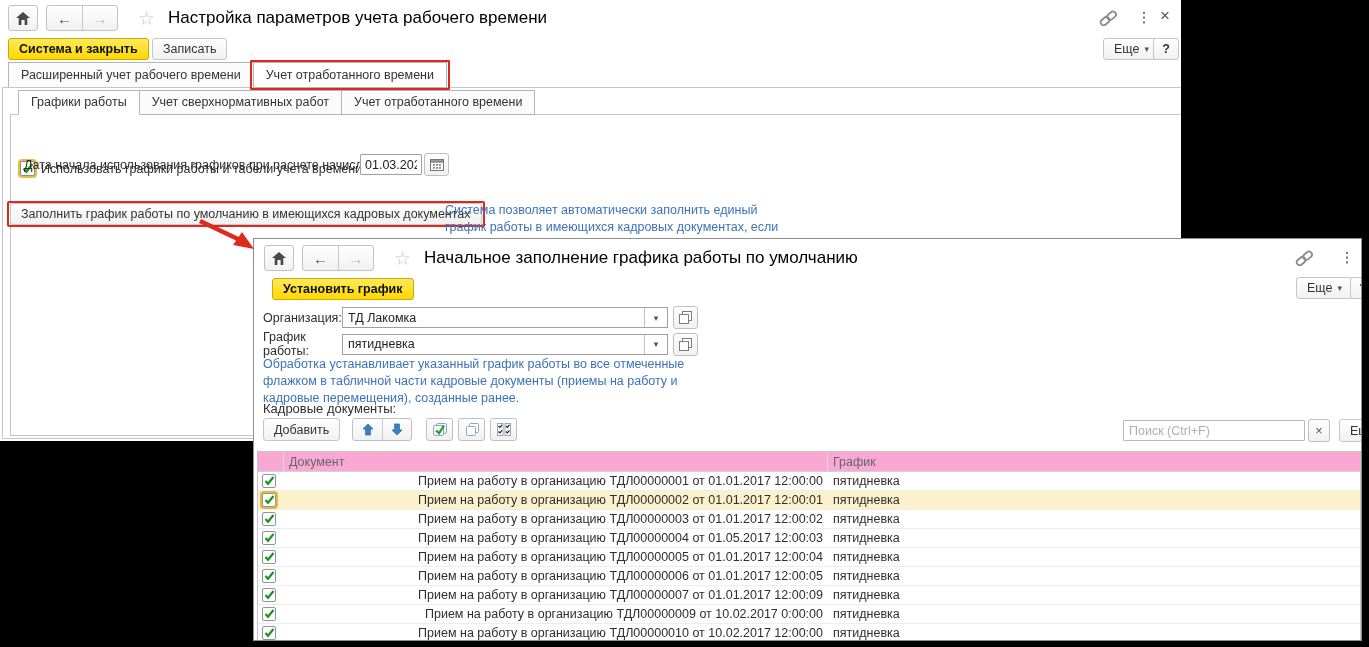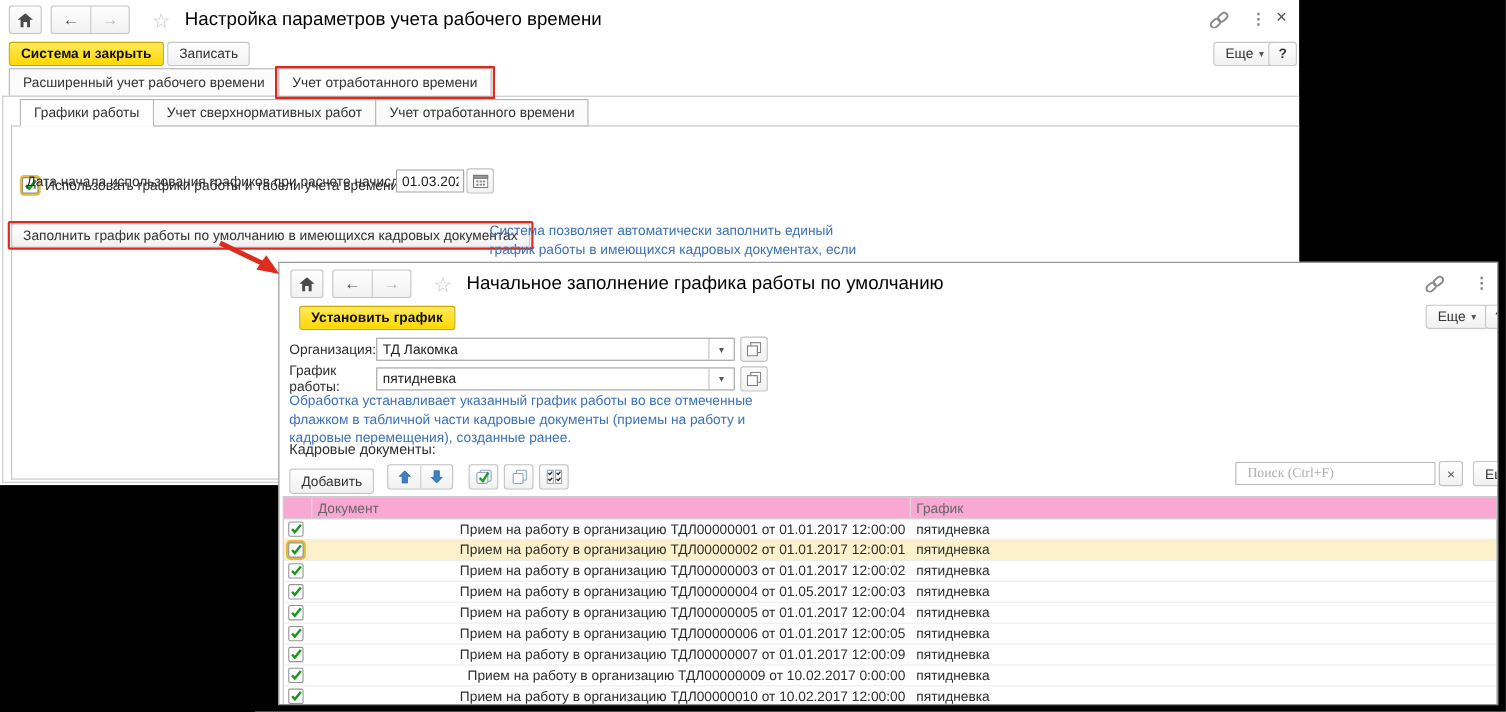--- a/index.html
+++ b/index.html
@@ -94,22 +94,22 @@
   .row-check { width:14px; height:14px; border:1px solid #949494; border-radius:2px; background:#fff;
                display:flex; align-items:center; justify-content:center; }
   .trow.selected .row-check { box-shadow:0 0 0 2px #e5b93a; }
 
   .toolbar-group { display:flex; border:1px solid #c0c0c0; border-radius:3px; overflow:hidden;
                    background:linear-gradient(#fefefe,#f1f1f1); }
   .toolbar-group .half { width:29px; height:21px; display:flex; align-items:center; justify-content:center; cursor:pointer; }
   .toolbar-group .half + .half { border-left:1px solid #c9c9c9; }
 
   .search-wrap { position:absolute; display:flex; align-items:center; }
-  .search-input { width:182px; height:21px; border:1px solid #b9b9b9; border-radius:1px; padding:0 10px;
-                  font-family:Liberation Serif, serif; font-size:12.5px; color:#333; }
+  .search-input { width:182px; height:21px; border:1px solid #b9b9b9; border-radius:1px; padding:0 5px;
+                  font-family:Liberation Sans, sans-serif; font-size:12.5px; color:#333; }
   .search-input::placeholder { color:#b0b0b0; }
 
   .arrow-note { position:absolute; z-index:40; }
 </style>
 </head>
 <body>
 
 <div class="window" id="main-window">
 
   <div class="tool-btn" style="left:8px;top:5px;width:30px;height:26px;">
@@ -258,21 +258,21 @@
           <rect x="0.5" y="3.5" width="9" height="9" fill="#fdfdfd" stroke="#7d7d7d"></rect>
         </svg>
     </span>
   </div>
 
   <div class="hint" style="left:9px;top:117px;width:442px;">Обработка устанавливает указанный график работы во все отмеченные флажком  в табличной части  кадровые документы (приемы на работу и кадровые перемещения), созданные ранее.</div>
 
   <div style="position:absolute;left:9px;top:162px;font-size:13px;">Кадровые документы:</div>
 
   <div style="position:absolute;left:9px;top:179px;display:flex;align-items:center;">
-    <button class="btn" style="height:23px;margin-top:8px;">Добавить</button>
+    <button class="btn" style="height:23px;">Добавить</button>
     <span class="toolbar-group" style="margin-left:12px;">
       <span class="half">
         <svg width="12" height="13" viewBox="0 0 12 13">
             <path d="M6 1 L11 6 H8.4 V12 H3.6 V6 H1 Z" fill="#3f80c4" stroke="#2d6aa8" stroke-width="0.8"></path>
           </svg>
       </span>
       <span class="half">
         <svg width="12" height="13" viewBox="0 0 12 13">
             <path d="M6 12 L1 7 H3.6 V1 H8.4 V7 H11 Z" fill="#3f80c4" stroke="#2d6aa8" stroke-width="0.8"></path>
           </svg>

